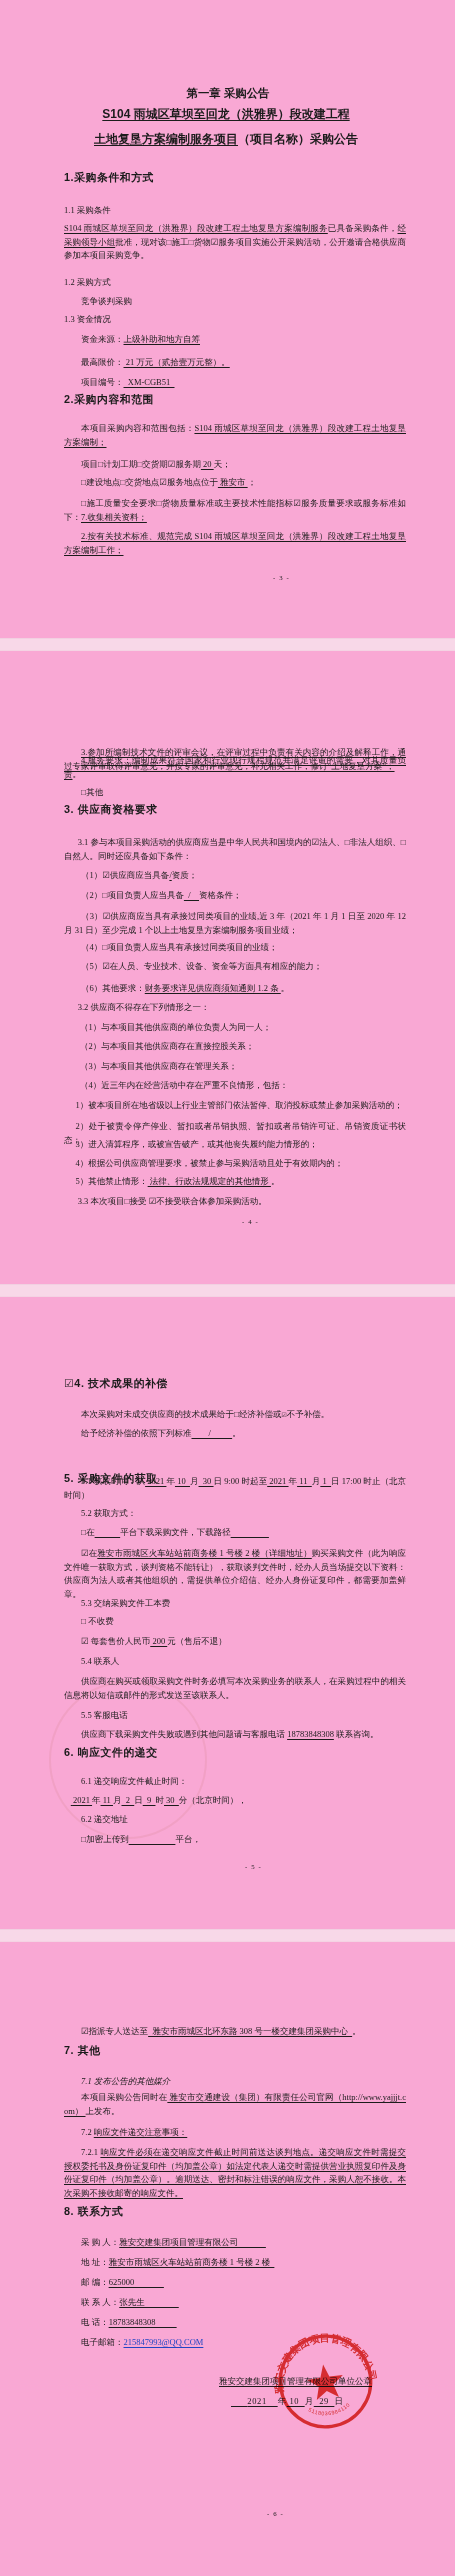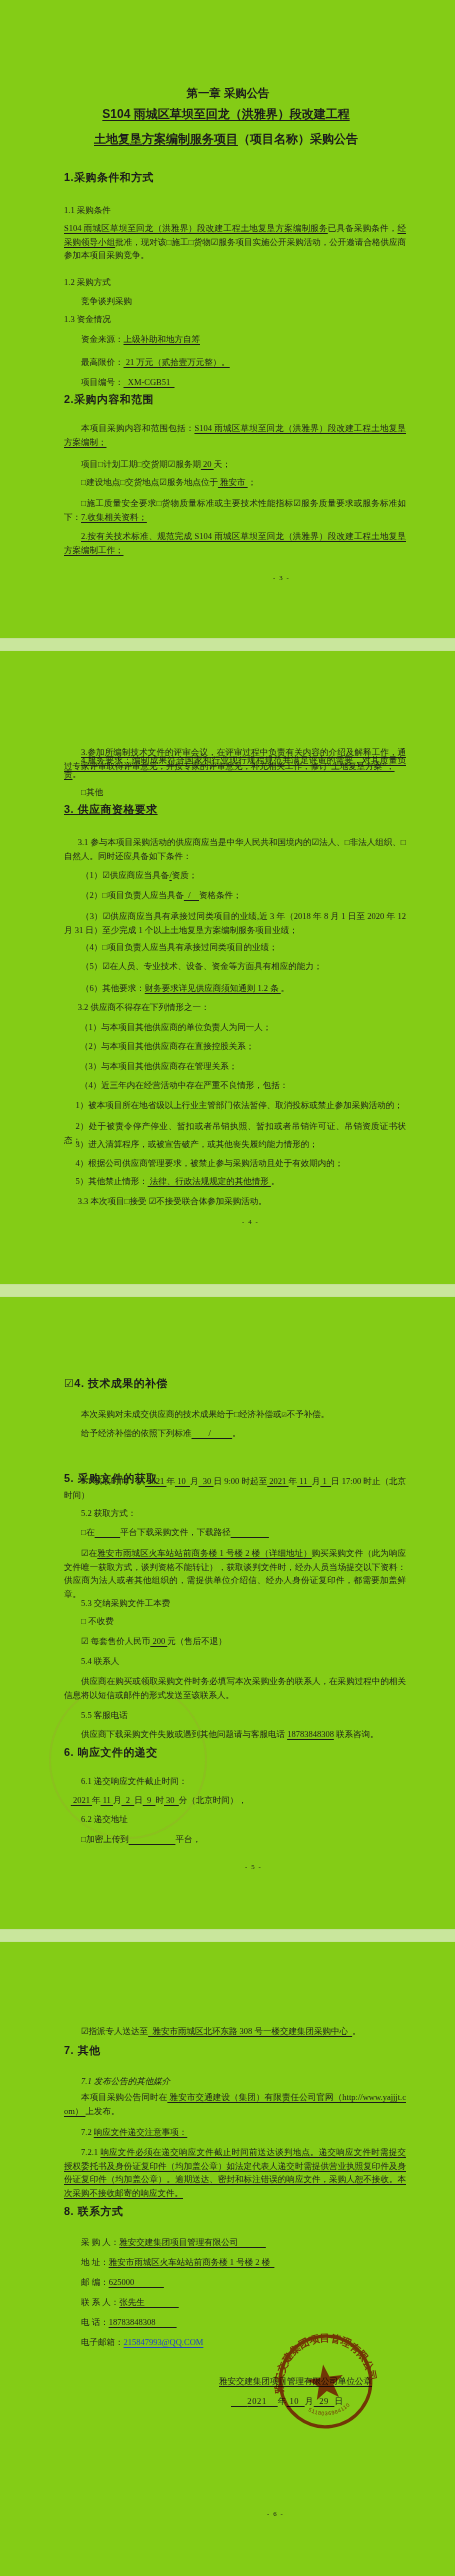--- a/index.html
+++ b/index.html
@@ -1,16 +1,16 @@
 <!DOCTYPE html>
 <html style="font-size:9px"><head>
 <meta charset="utf-8">
 <style>
   html,body{margin:0;padding:0;background:#ffffff;}
-  .doc{position:relative;width:456px;height:2576px;background:#84cc16;overflow:hidden;
+  .doc{position:relative;width:456px;height:2576px;background:#f9a8d4;overflow:hidden;
        font-family:"Liberation Serif","DejaVu Serif",serif;color:#1c1c1c;}
   .line{position:absolute;left:64px;width:342px;font-size:8.5px;line-height:13.7px;
         text-align:justify;word-break:break-all;}
   .chapter{left:0;width:456px;text-align:center;font-size:11.4px;font-weight:bold;
         font-family:"Liberation Sans","DejaVu Sans",sans-serif;}
   .title{left:0;width:452px;text-align:center;font-size:12px;font-weight:bold;
         font-family:"Liberation Sans","DejaVu Sans",sans-serif;}
   .h1{font-size:10.8px;font-weight:bold;letter-spacing:0.6px;line-height:15px;
         font-family:"Liberation Sans","DejaVu Sans",sans-serif;text-align:left;}
   .pagenum{width:auto;font-size:6.8px;letter-spacing:1.1px;text-align:left;}
@@ -52,25 +52,25 @@
       <div class="line h1" style="top: 392px;"><span>2.采购内容和范围</span></div>
       <div class="line body" style="top: 422px; text-indent: 17px; font-family: Liberation Serif, serif;"><span>本项目采购内容和范围包括：</span><span class="u">S104 雨城区草坝至回龙（洪雅界）段改建工程土地复垦方案编制；</span></div>
       <div class="line body" style="top: 458px; text-indent: 17px;"><span>项目□计划工期□交货期☑服务期</span><span class="u"> 20 </span><span>天；</span></div>
       <div class="line body" style="top: 476px; text-indent: 17px;"><span>□建设地点□交货地点☑服务地点位于</span><span class="u"> 雅安市 </span><span>；</span></div>
       <div class="line body" style="top: 497px; text-indent: 17px;"><span>□施工质量安全要求□货物质量标准或主要技术性能指标☑服务质量要求或服务标准如下：</span><span class="u">7.收集相关资料；</span></div>
       <div class="line body" style="top: 530px; text-indent: 17px;"><span class="u">2.按有关技术标准、规范完成 S104 雨城区草坝至回龙（洪雅界）段改建工程土地复垦方案编制工作；</span></div>
       <div class="line pagenum" style="top: 571px; left: 273px;"><span>- 3 -</span></div>
       <div class="line body" style="top: 746px; text-indent: 17px;"><span class="u">3.参加所编制技术文件的评审会议，在评审过程中负责有关内容的介绍及解释工作，通过专家评审取得评审意见，并按专家的评审意见，补充相关工作，修订“土地复垦方案”；</span></div>
       <div class="line body" style="top: 754px; text-indent: 17px;"><span class="u">4.服务要求：编制成果符合国家和行业现行规程规范并满足评审的需要，对其质量负责</span><span>。</span></div>
       <div class="line body" style="top: 786px; text-indent: 17px;"><span>□其他</span></div>
-      <div class="line h1" style="top: 802px; text-decoration: underline;"><span>3. 供应商资格要求</span></div>
+      <div class="line h1" style="top: 802px;"><span>3. 供应商资格要求</span></div>
       <div class="line body" style="top: 836px; text-indent: 13.7px;"><span>3.1 参与本项目采购活动的供应商应当是中华人民共和国境内的☑法人、□非法人组织、□自然人。同时还应具备如下条件：</span></div>
       <div class="line body" style="top: 869px; text-indent: 17px;"><span>（1）☑供应商应当具备</span><span class="u">/</span><span>资质；</span></div>
       <div class="line body" style="top: 889px; text-indent: 17px;"><span>（2）□项目负责人应当具备</span><span class="u">  /    </span><span>资格条件；</span></div>
-      <div class="line body" style="top: 910px; text-indent: 17px;"><span>（3）☑供应商应当具有承接过同类项目的业绩,近 3 年（2018 年 8 月 1 日至 2020 年 12 月 31 日）至少完成 1 个以上土地复垦方案编制服务项目业绩；</span></div>
+      <div class="line body" style="top: 910px; text-indent: 17px;"><span>（3）☑供应商应当具有承接过同类项目的业绩,近 3 年（2021 年 1 月 1 日至 2020 年 12 月 31 日）至少完成 1 个以上土地复垦方案编制服务项目业绩；</span></div>
       <div class="line body" style="top: 941px; text-indent: 17px;"><span>（4）□项目负责人应当具有承接过同类项目的业绩；</span></div>
       <div class="line body" style="top: 960px; text-indent: 17px;"><span>（5）☑在人员、专业技术、设备、资金等方面具有相应的能力；</span></div>
       <div class="line body" style="top: 982px; text-indent: 17px;"><span>（6）其他要求：</span><span class="u">财务要求详见供应商须知通则 1.2 条 </span><span>。</span></div>
       <div class="line body" style="top: 1001px; text-indent: 13.7px;"><span>3.2 供应商不得存在下列情形之一：</span></div>
       <div class="line body" style="top: 1021px; text-indent: 16px;"><span>（1）与本项目其他供应商的单位负责人为同一人；</span></div>
       <div class="line body" style="top: 1040px; text-indent: 16px;"><span>（2）与本项目其他供应商存在直接控股关系；</span></div>
       <div class="line body" style="top: 1060px; text-indent: 16px;"><span>（3）与本项目其他供应商存在管理关系；</span></div>
       <div class="line body" style="top: 1079px; text-indent: 16px;"><span>（4）近三年内在经营活动中存在严重不良情形，包括：</span></div>
       <div class="line body" style="top: 1099px; text-indent: 11.4px;"><span>1）被本项目所在地省级以上行业主管部门依法暂停、取消投标或禁止参加采购活动的；</span></div>
       <div class="line body" style="top: 1120px; text-indent: 11.4px;"><span>2）处于被责令停产停业、暂扣或者吊销执照、暂扣或者吊销许可证、吊销资质证书状态；</span></div>

